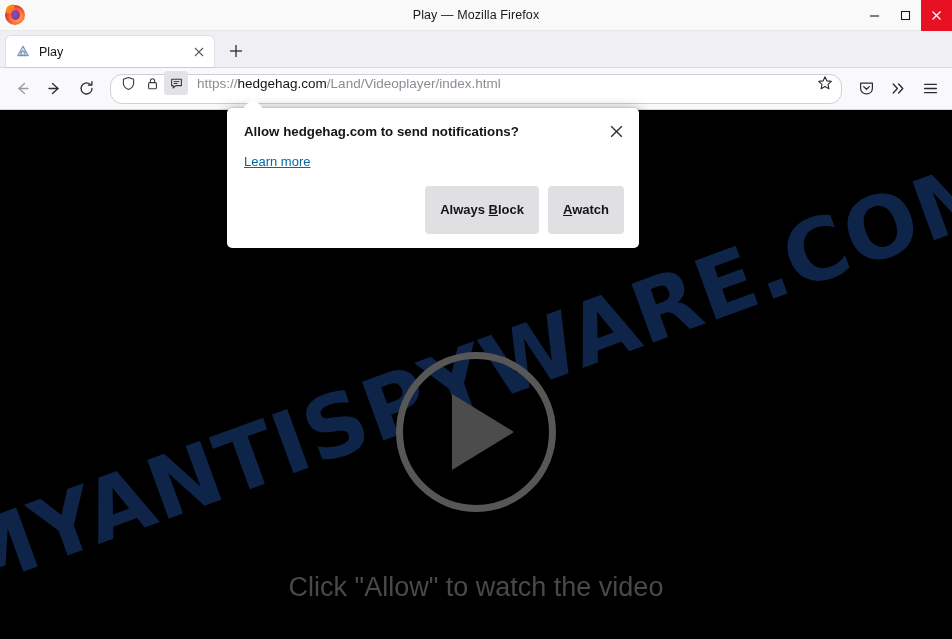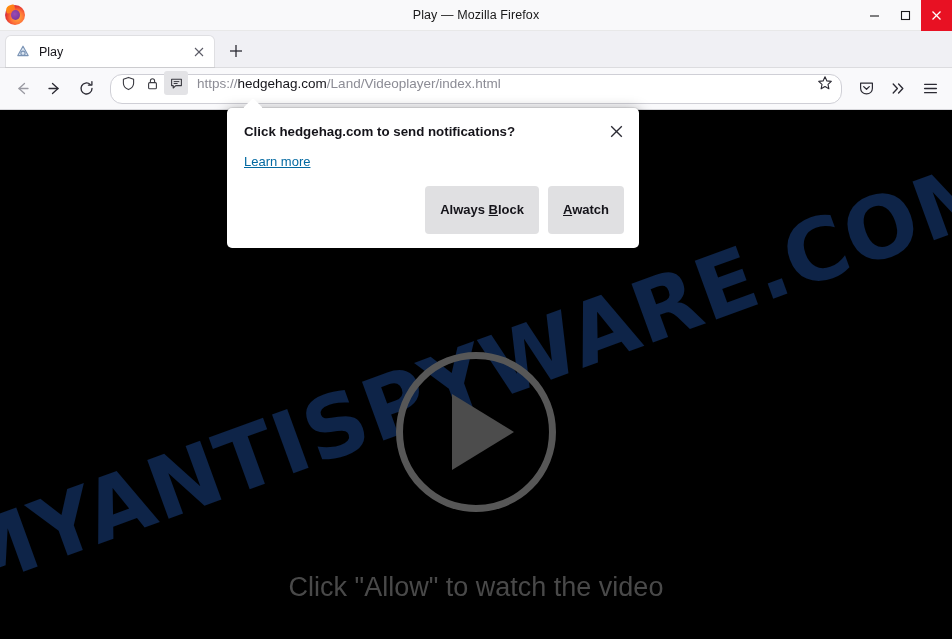--- a/index.html
+++ b/index.html
@@ -339,21 +339,21 @@
       <div class="play-circle"></div>
       <div class="play-tri"></div>
     </div>
 
     <div class="cta">Click "Allow" to watch the video</div>
   </div>
 
   <div class="doorhanger">
     <div class="dh-arrow"></div>
     <div class="dh-head">
-      <div class="dh-title">Click hedgehag.com to send notifications?</div>
+      <div class="dh-title">Allow hedgehag.com to send notifications?</div>
       <div class="dh-close">
         <svg width="15" height="15" viewBox="0 0 15 15">
             <line x1="2.2" y1="2.2" x2="12.8" y2="12.8" stroke="currentColor" stroke-width="1.35"></line>
             <line x1="12.8" y1="2.2" x2="2.2" y2="12.8" stroke="currentColor" stroke-width="1.35"></line>
           </svg>
       </div>
     </div>
     <a class="dh-link" href="#">Learn more</a>
     <div class="dh-actions">
       <button class="dh-btn"><span>Always </span><span class="ak">B</span><span>lock</span></button>

